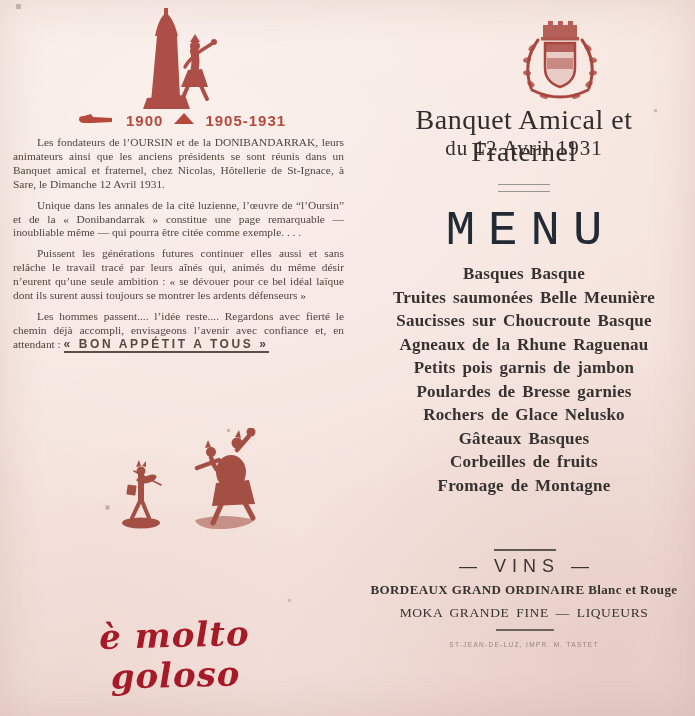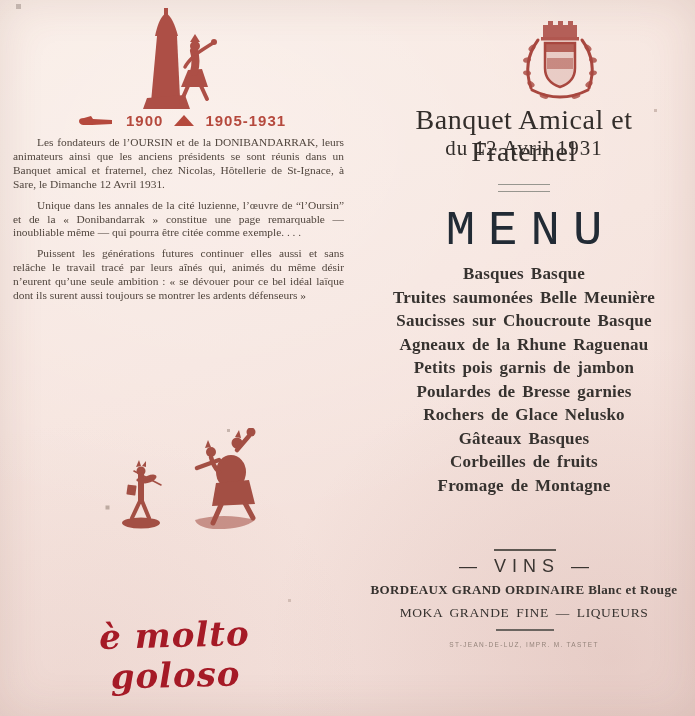--- a/index.html
+++ b/index.html
@@ -8,21 +8,21 @@
     font-family:"Liberation Serif",serif;
     background:
       radial-gradient(120% 90% at 30% 20%, rgba(255,255,255,.30), rgba(255,255,255,0) 60%),
       radial-gradient(90% 80% at 88% 92%, rgba(186,137,127,.20), rgba(186,137,127,0) 55%),
       radial-gradient(70% 60% at 10% 95%, rgba(200,160,150,.12), rgba(200,160,150,0) 60%),
       linear-gradient(160deg,#f9ece5 0%,#f6e5df 45%,#f1dcd7 100%);
     box-shadow:inset 0 0 46px rgba(120,70,60,.14);
   }
   
   .tower-illu{position:absolute;left:135px;top:6px;}
-  .timeline{position:absolute;left:78px;top:112px;width:235px;display:flex;align-items:center;
+  .timeline{position:absolute;left:78px;top:112px;width:235px;display:flex;
     color:#b5493d;font-family:"Liberation Sans",sans-serif;font-weight:bold;font-size:15px;letter-spacing:1px;}
   .timeline .yr{margin:0 10px;}
   .timeline svg{flex:0 0 auto;}
   .left-text{position:absolute;left:13px;top:136px;width:331px;color:#50453d;
     font-size:11.4px;line-height:13.9px;text-align:justify;}
   .left-text p{margin:0 0 7px 0;text-indent:24px;}
   .slogan{font-family:"Liberation Sans",sans-serif;font-weight:bold;font-size:12px;
     letter-spacing:2.6px;border-bottom:2px solid #5a4f46;white-space:nowrap;color:#55493f;}
   .fig-violin{position:absolute;left:114px;top:458px;}
   .fig-dancers{position:absolute;left:183px;top:428px;}
@@ -90,20 +90,21 @@
       <svg width="22" height="13" viewBox="0 0 22 13">
         <polygon points="11,1 21,12 1,12" fill="#b5493d"></polygon>
       </svg>
       <span class="yr">1905-1931</span>
     </div>
 
     <div class="left-text">
       <p>Les fondateurs de l’OURSIN et de la DONIBANDARRAK, leurs animateurs ainsi que les anciens présidents se sont réunis dans un Banquet amical et fraternel, chez Nicolas, Hôtellerie de St-Ignace, à Sare, le Dimanche 12 Avril 1931.</p>
       <p>Unique dans les annales de la cité luzienne, l’œuvre de “l’Oursin” et de la « Donibandarrak » constitue une page remarquable — inoubliable même — qui pourra être citée comme exemple. . . .</p>
       <p>Puissent les générations futures continuer elles aussi et sans relâche le travail tracé par leurs aînés qui, animés du même désir n’eurent qu’une seule ambition : « se dévouer pour ce bel idéal laïque dont ils surent aussi toujours se montrer les ardents défenseurs »</p>
+      <p><span>Les hommes passent.... l’idée reste.... Regardons avec fierté le chemin déjà accompli, envisageons l’avenir avec confiance et, en attendant : </span><span class="slogan">« BON APPÉTIT A TOUS »</span></p>
     </div>
 
     <svg class="fig-violin" width="58" height="74" viewBox="0 0 58 74">
       <g fill="#a34f44">
         <circle cx="27" cy="13" r="4.5"></circle>
         <polygon points="22,9 25,2 27,8"></polygon>
         <polygon points="28,8 32,3 32,9"></polygon>
         <ellipse cx="35" cy="21" rx="8" ry="3.6" transform="rotate(-22 35 21)"></ellipse>
         <rect x="13" y="27" width="9" height="10" rx="1" transform="rotate(8 17 32)"></rect>
         <ellipse cx="27" cy="65" rx="19" ry="5.5"></ellipse>

